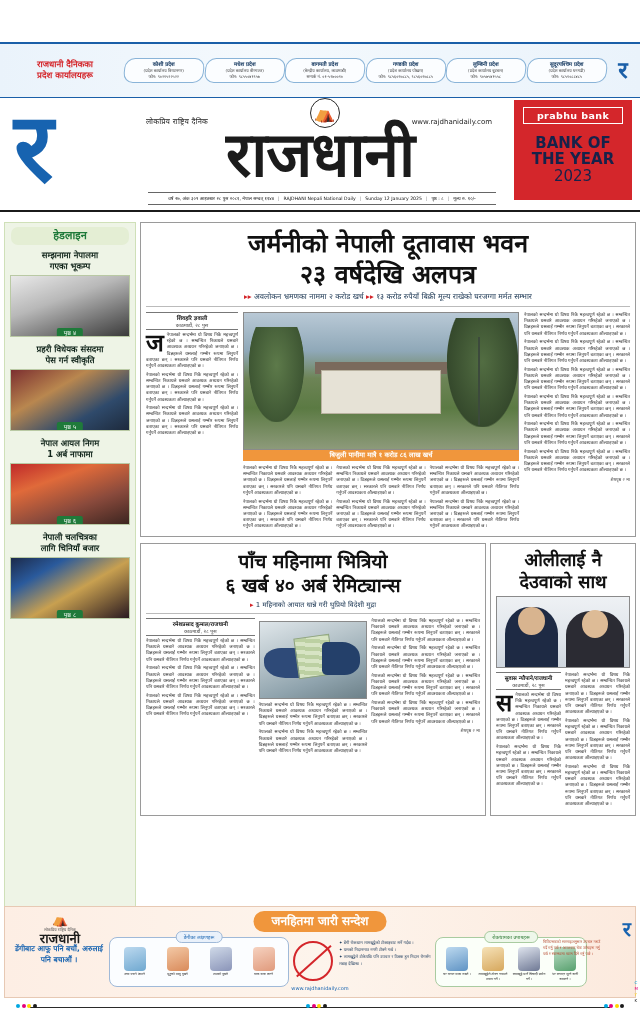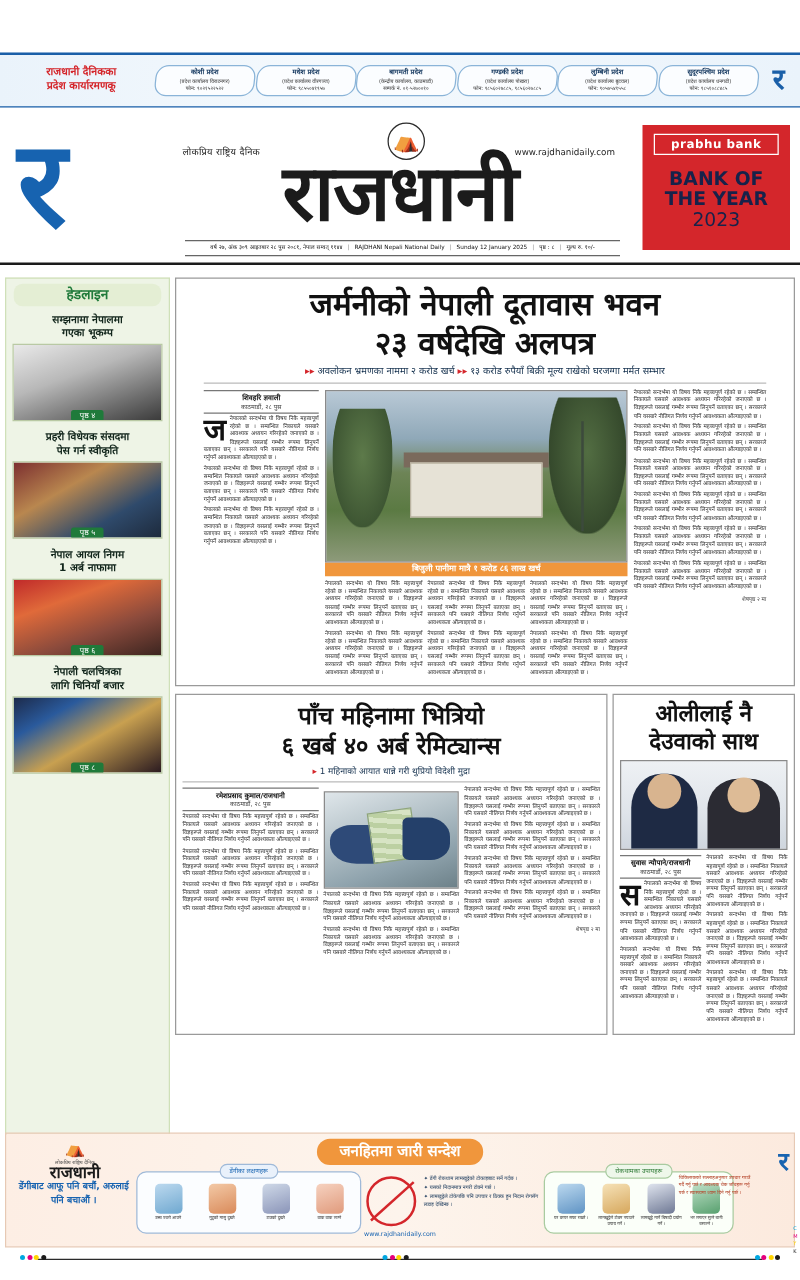--- a/index.html
+++ b/index.html
@@ -6,21 +6,21 @@
   html, body {
     width: 640px; height: 1024px;
     background: #ffffff;
     font-family: "DejaVu Sans", "Liberation Sans", sans-serif;
     overflow: hidden;
   }
   .page { position: relative; width: 640px; height: 1024px; background:#fff; }
 
   
   .province-bar {
-    position:absolute; left:0; top:42px; width:640px; height:44px;
+    position:absolute; left:0; top:42px; width:640px; height:56px;
     background: linear-gradient(90deg,#eaf3fb 0%, #f4f9fd 40%, #eaf3fb 100%);
     display:flex; align-items:center;
   }
   .province-bar:before {
     content:""; position:absolute; left:0; top:0; width:640px; height:1.5px; background:#1a5fa8;
   }
   .province-bar:after {
     content:""; position:absolute; left:0; bottom:0; width:640px; height:1.5px; background:#1a5fa8;
   }
   .pb-title {
@@ -121,21 +121,21 @@
   .ph1 { background:linear-gradient(150deg,#8d6a58 0%,#c6a086 30%,#7c5f7a 60%,#4e3a42 100%); }
   .ph2 { background:linear-gradient(180deg,#dfe7ef 0%,#cfd3ab 45%,#b79b6e 70%,#9c8355 100%); }
   .ph3 { background:linear-gradient(160deg,#e9e9e9 0%,#b8b8b8 40%,#6e6e6e 75%,#3b3b3b 100%); }
   .ph4 { background:linear-gradient(150deg,#7c2f30 0%,#b9874f 35%,#2f4a6b 70%,#1d2a3c 100%); }
   .ph5 { background:linear-gradient(160deg,#c02a2a 0%,#e06a3a 30%,#8a4a3c 65%,#3c2520 100%); }
   .ph6 { background:linear-gradient(150deg,#1c2a4a 0%,#2a5a9c 25%,#c8a050 55%,#2a1a20 100%); }
 
   
   .main-col { position:absolute; left:140px; top:2px; width:496px; }
 
-  .lead-box { border:0.8px solid #9a9a9a; padding:5px 22px 4px; }
+  .lead-box { border:0.8px solid #9a9a9a; padding:5px 5px 4px; }
   .lead-h1 {
     text-align:center; font-size:25px; line-height:31px; font-weight:bold; color:#111;
     font-family:"DejaVu Sans", sans-serif;
   }
   .lead-bullets {
     text-align:center; font-size:7.6px; color:#16324f; margin-top:1px; line-height:11px;
     border-bottom:0.6px solid #bbb; padding-bottom:4px;
   }
   .bl { color:#d4262b; font-weight:bold; }
 
@@ -293,21 +293,21 @@
   .cmyk { position:absolute; right:2px; bottom:20px; font-size:4px; line-height:6px; }
 </style>
 </head>
 <body>
 
 <div class="page">
 
   <div class="province-bar">
     <div class="pb-title">
       <div>राजधानी दैनिकका</div>
-      <div>प्रदेश कार्यारमणकू</div>
+      <div>प्रदेश कार्यालयहरू</div>
     </div>
     <div class="pb-chips">
       <div class="pb-chip">
           <div>
         <div class="pb-chip-name">कोशी प्रदेश</div>
         <div class="pb-chip-office">(प्रदेश कार्यालय विराटनगर)</div>
         <div class="pb-chip-phone">फोन: ९०२१५२२५२२</div>
       </div>
         </div>
       <div class="pb-chip">

